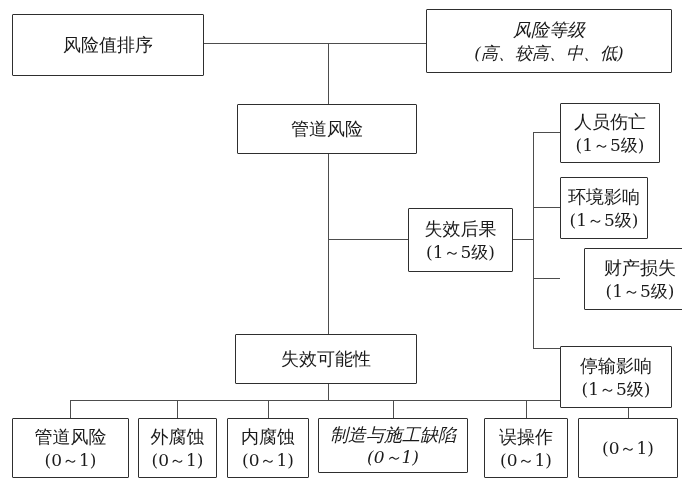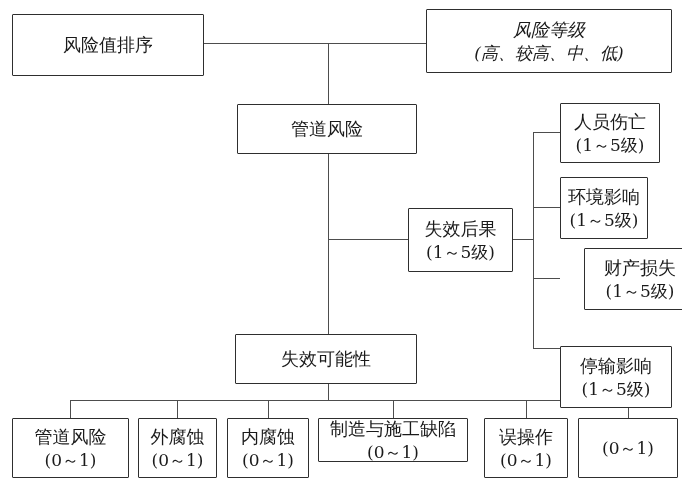--- a/index.html
+++ b/index.html
@@ -114,21 +114,21 @@
   <div class="node" style="left:138px; top:418px; width:79px; height:60px;">
     <div class="l1">外腐蚀</div>
     <div class="l2">(0～1)</div>
   </div>
 
   <div class="node" style="left:227px; top:418px; width:82px; height:60px;">
     <div class="l1">内腐蚀</div>
     <div class="l2">(0～1)</div>
   </div>
 
-  <div class="node" style="left:318px; top:418px; width:150px; height:44px;">
+  <div class="node" style="left:318px; top:418px; width:150px; height:55px;font-style:italic;">
     <div class="l1">制造与施工缺陷</div>
     <div class="l2">(0～1)</div>
   </div>
 
   <div class="node" style="left:484px; top:418px; width:84px; height:60px;">
     <div class="l1">误操作</div>
     <div class="l2">(0～1)</div>
   </div>
 
   <div class="node" style="left:578px; top:418px; width:100px; height:60px;">

